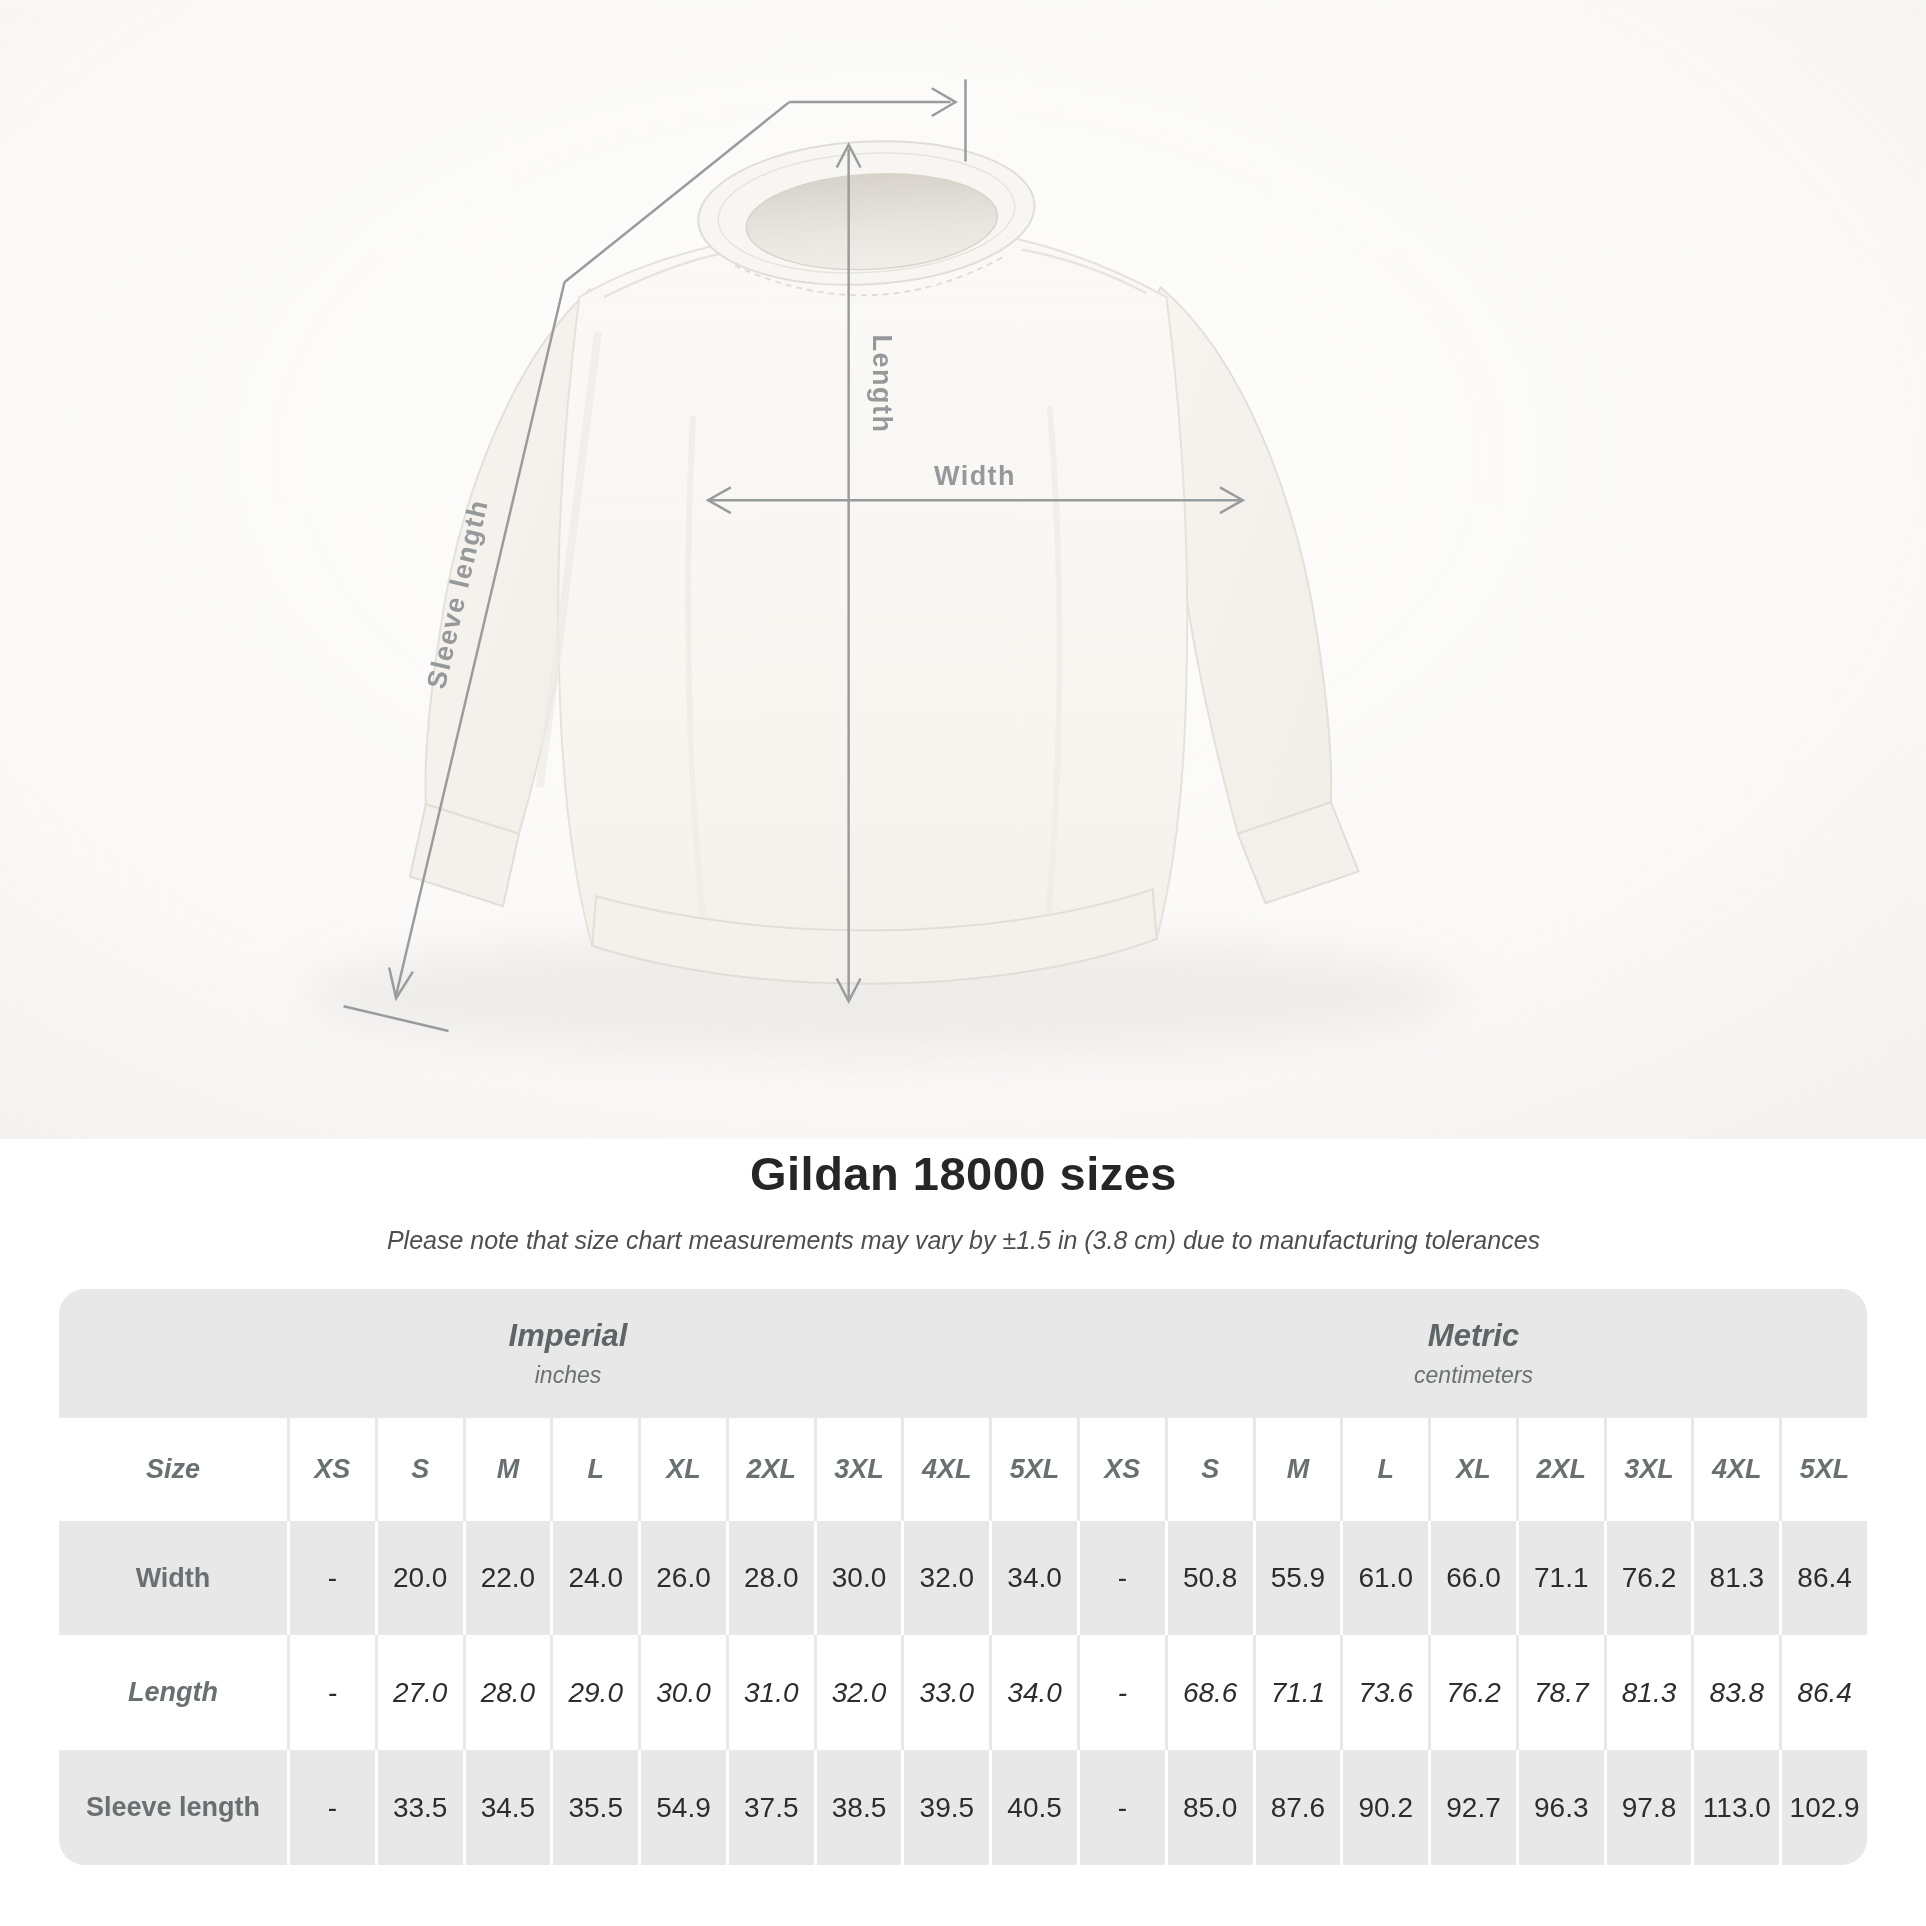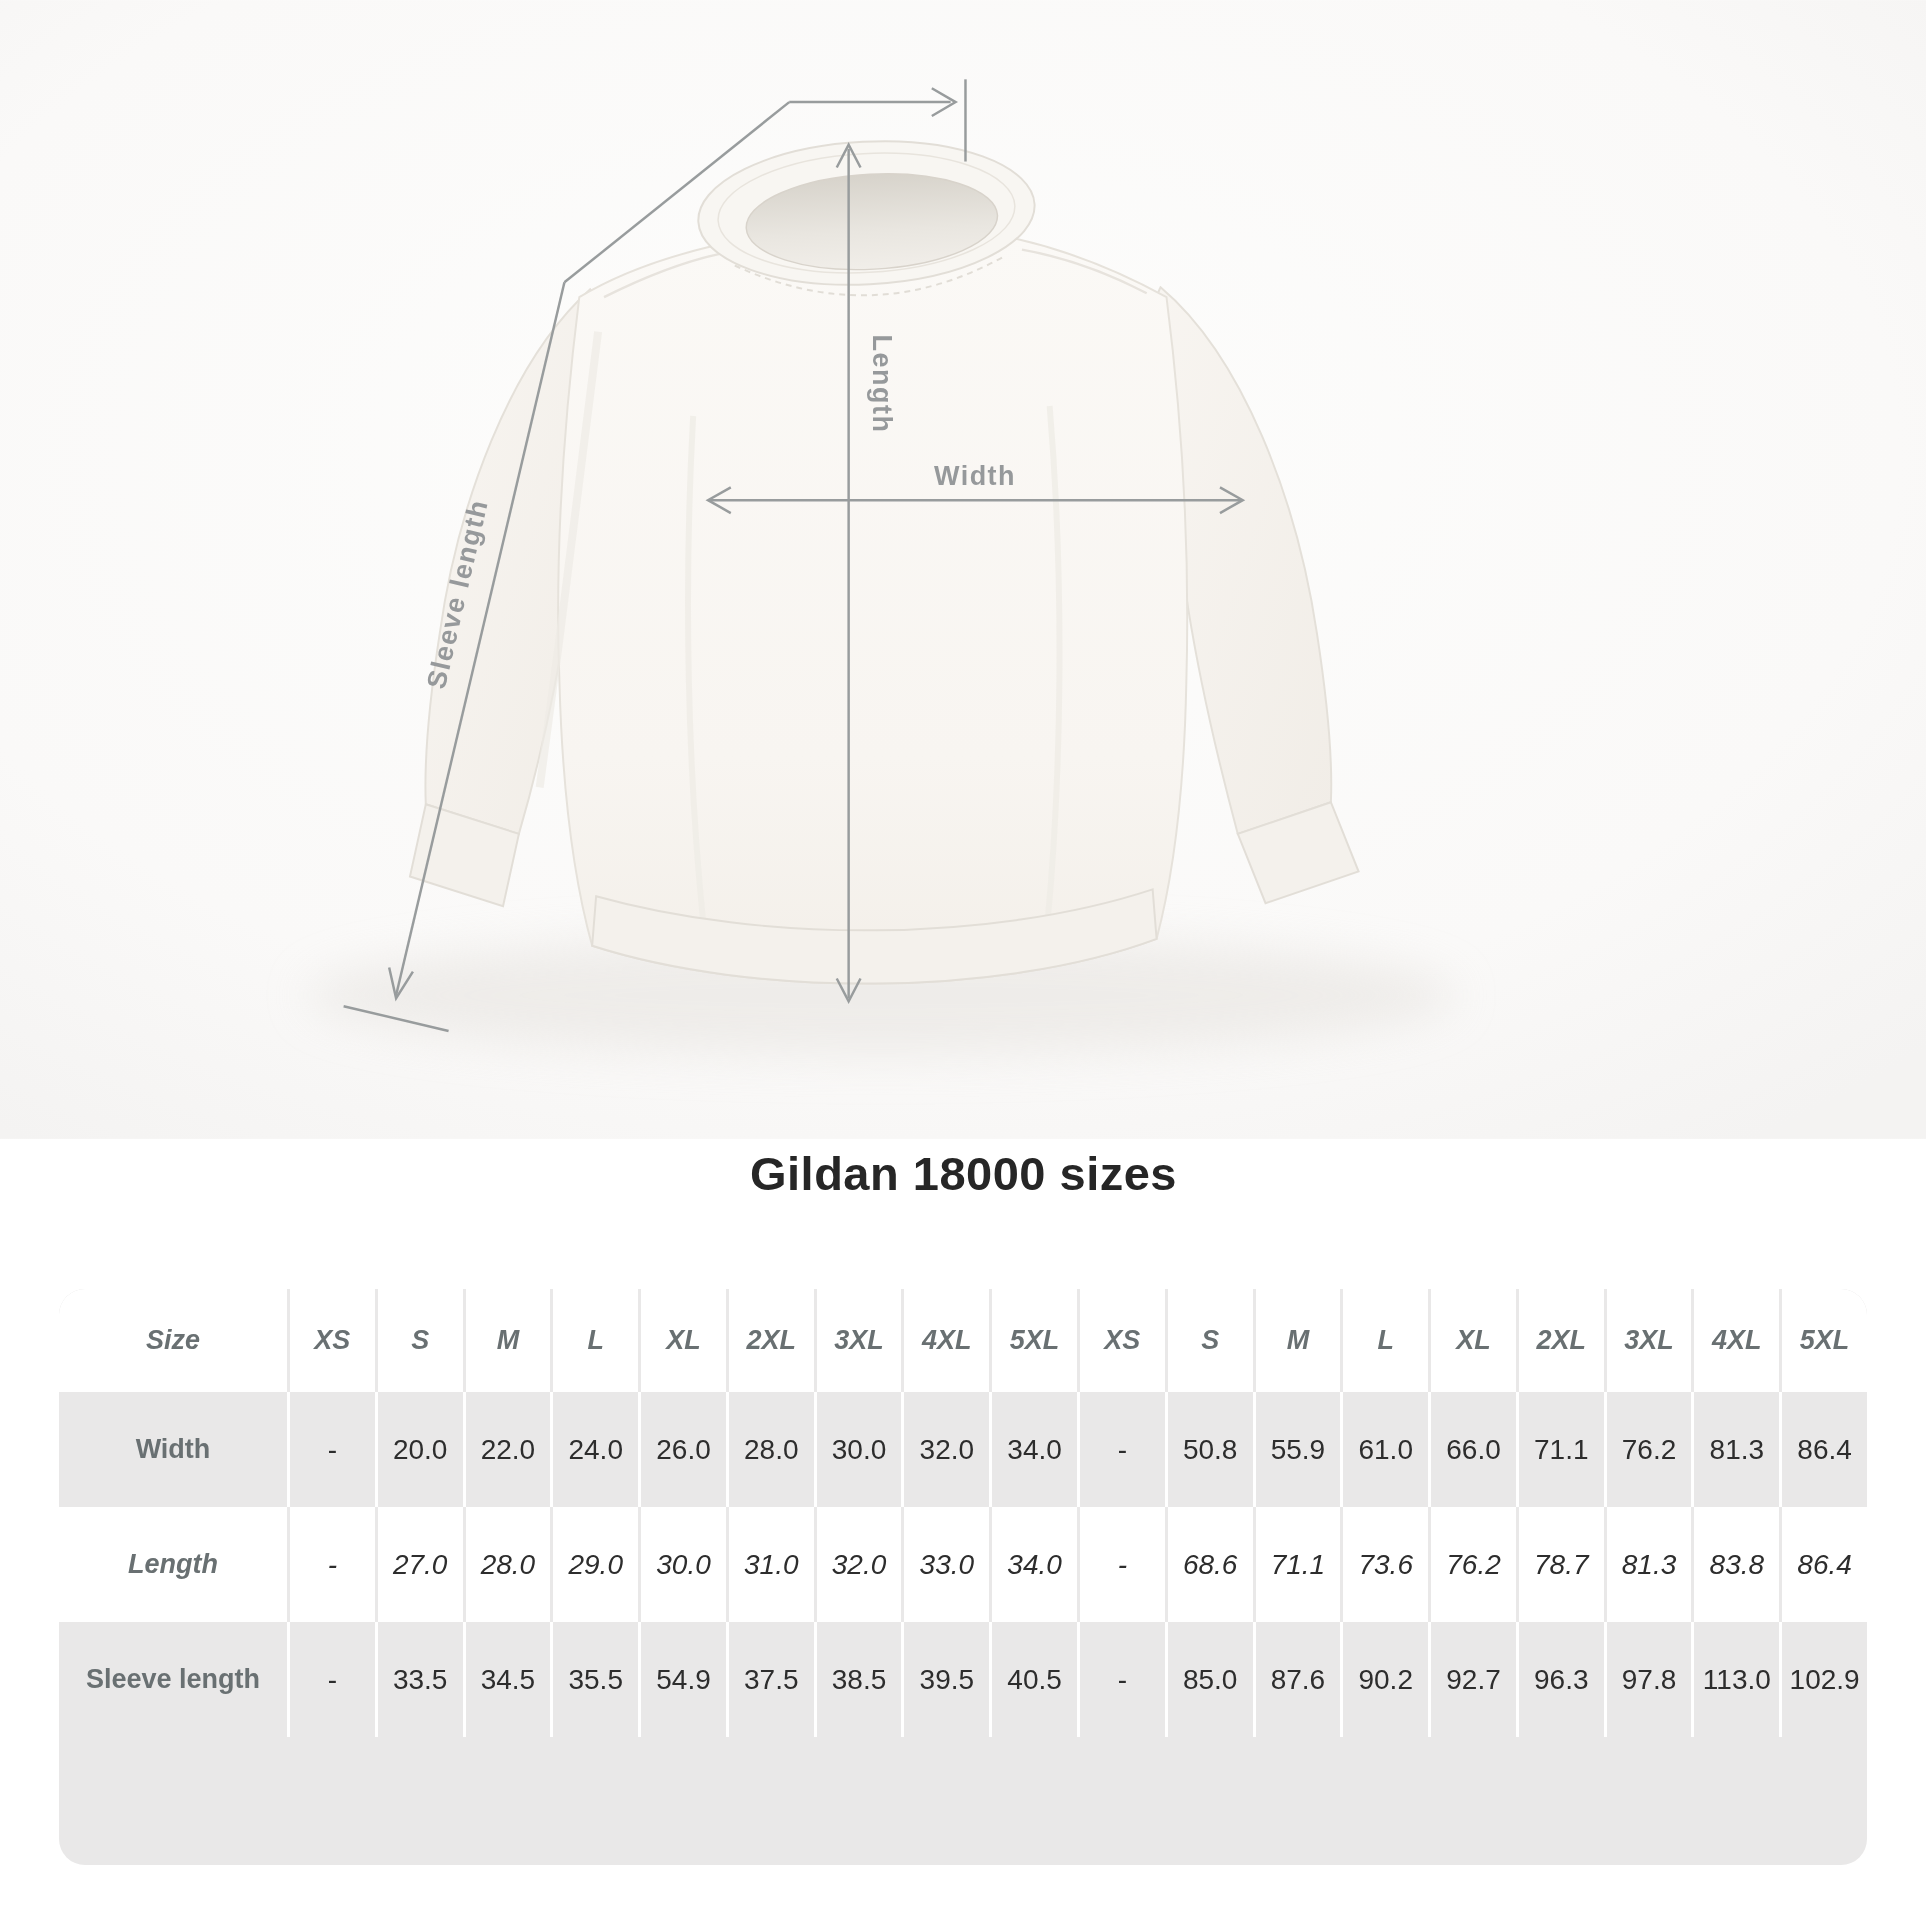--- a/index.html
+++ b/index.html
@@ -152,23 +152,34 @@
         <polyline points="1232,492 1255,505 1232,518"></polyline>
       </g>
     </svg>
 
     <div class="dim-label length" style="left:881px;top:384px;">Length</div>
     <div class="dim-label width" style="left:975px;top:476px;">Width</div>
     <div class="dim-label sleeve" style="left:458px;top:594px;">Sleeve length</div>
   </div>
 
   <div class="chart-title">Gildan 18000 sizes</div>
+  <div class="chart-subtitle">Please note that size chart measurements may vary by ±1.5 in (3.8 cm) due to manufacturing tolerances</div>
 
   <div class="size-table">
 
+    <div class="trow group-band">
+      <div class="group-cell">
+        <div class="group-label">Imperial</div>
+        <div class="group-sub">inches</div>
+      </div>
+      <div class="group-cell metric">
+        <div class="group-label">Metric</div>
+        <div class="group-sub">centimeters</div>
+      </div>
+    </div>
 
     <div class="trow size-row sep-gray">
       <div class="cell white hdr">Size</div>
       <div class="cell white hdr">XS</div>
       <div class="cell white hdr">S</div>
       <div class="cell white hdr">M</div>
       <div class="cell white hdr">L</div>
       <div class="cell white hdr">XL</div>
       <div class="cell white hdr">2XL</div>
       <div class="cell white hdr">3XL</div>

